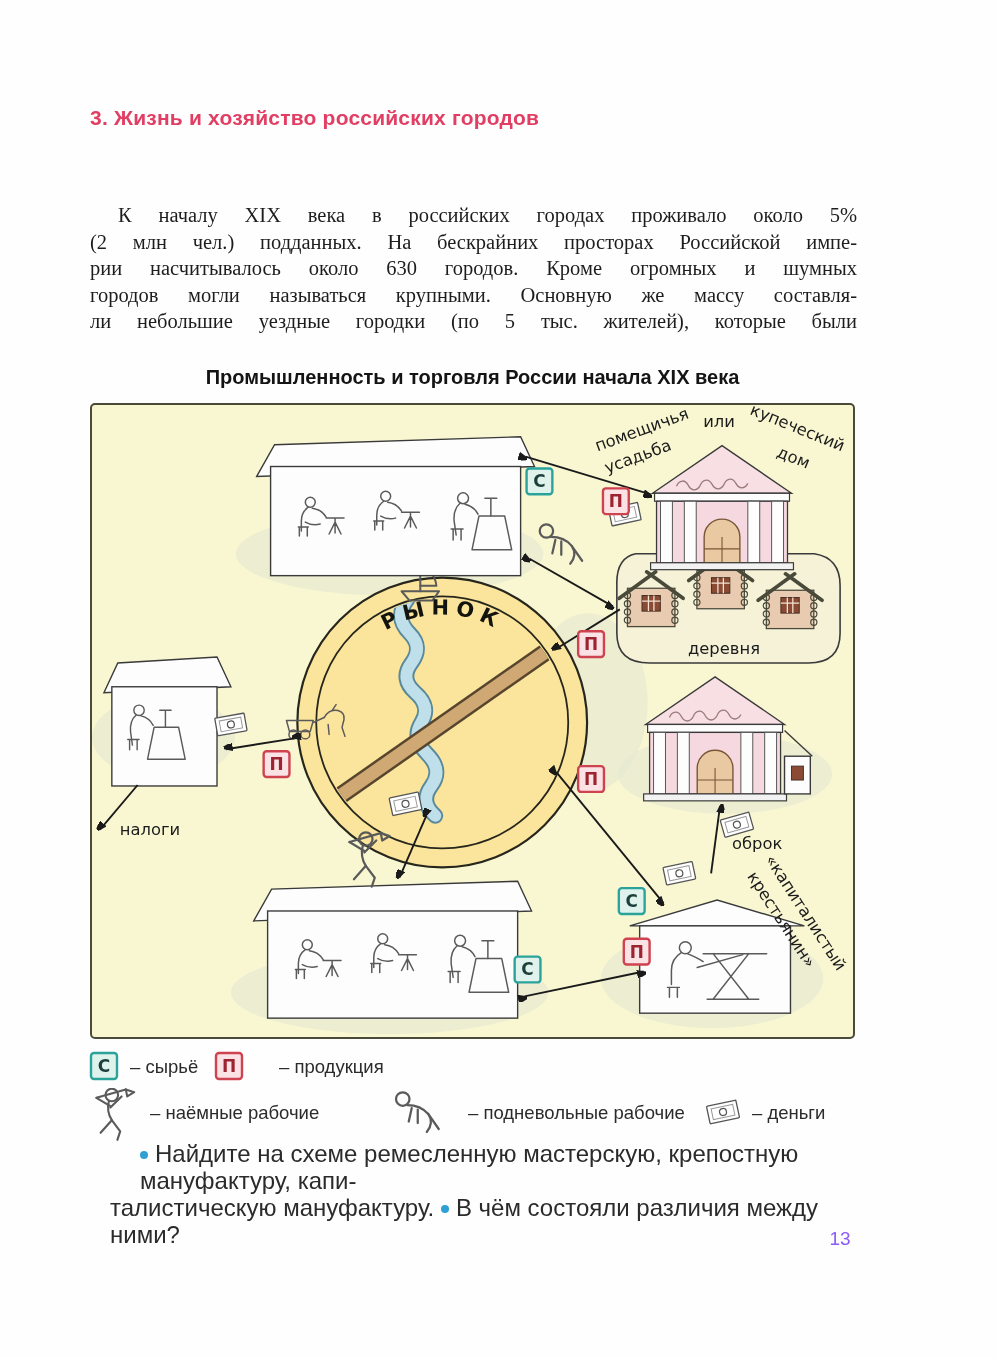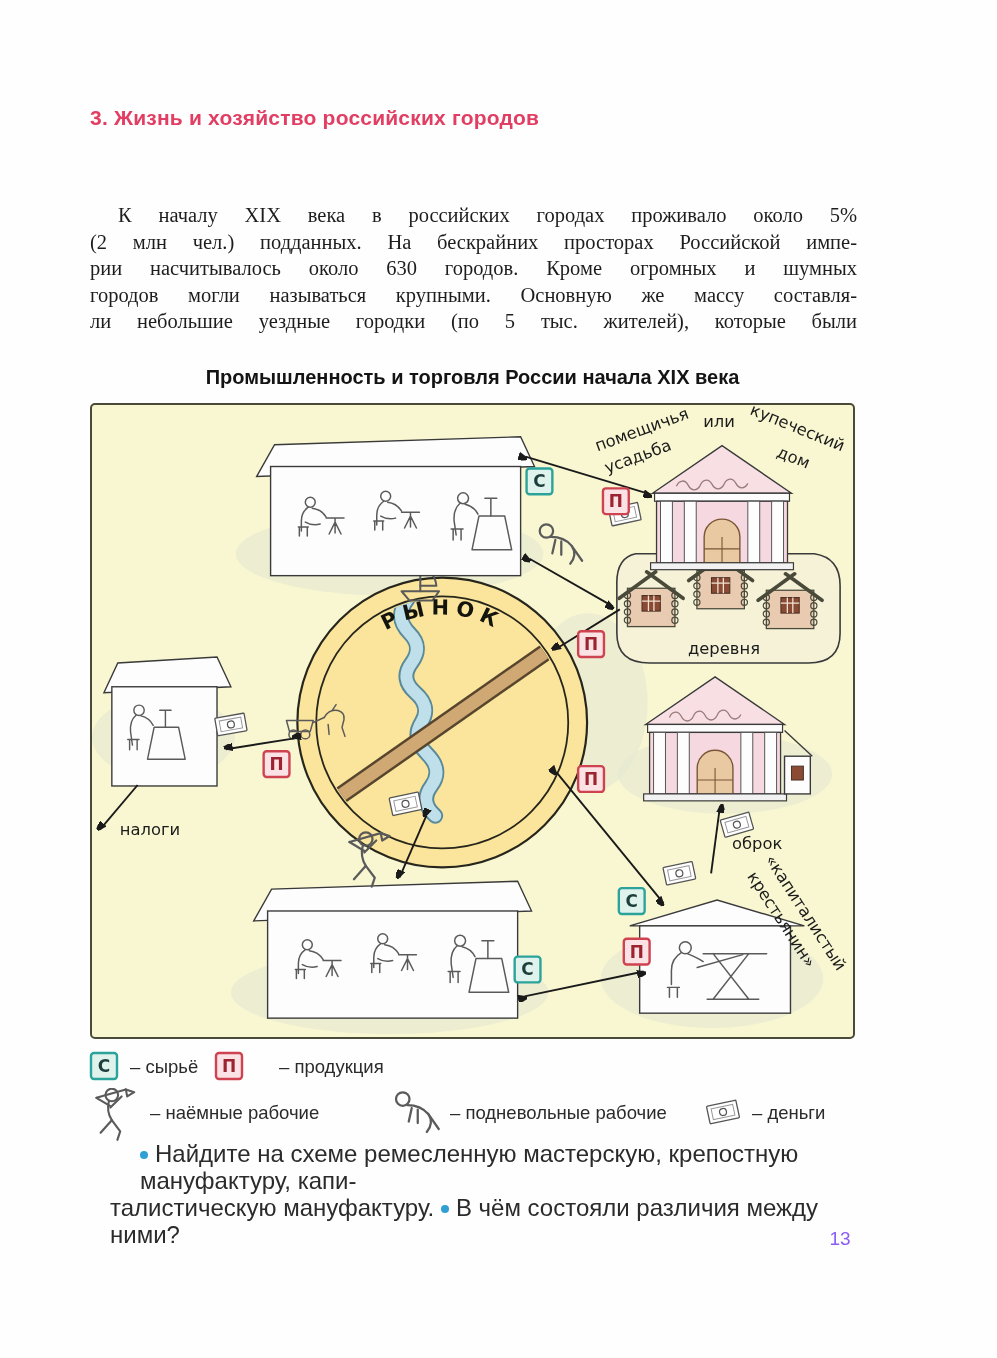--- a/index.html
+++ b/index.html
@@ -339,21 +339,21 @@
     <span class="leg-abs" style="left:255px; top:1056px;margin-left:24px;">– продукция</span>
 
     <svg class="leg-abs" style="left:88px; top:1088px;" width="56" height="56" viewBox="0 0 38 40">
       <use href="#runner"></use>
     </svg>
     <span class="leg-abs" style="left:150px; top:1102px;">– наёмные рабочие</span>
 
     <svg class="leg-abs" style="left:392px; top:1090px;" width="50" height="48" viewBox="-3 0 33 32">
       <use href="#crawler"></use>
     </svg>
-    <span class="leg-abs" style="left:450px; top:1102px;">– подневольные рабочие</span>
+    <span class="leg-abs" style="left:468px; top:1102px;">– подневольные рабочие</span>
 
     <svg class="leg-abs" style="left:700px; top:1096px;" width="46" height="32" viewBox="-23 -16 46 32">
       <use href="#money" transform="rotate(-12)"></use>
     </svg>
     <span class="leg-abs" style="left:752px; top:1102px;">– деньги</span>
   </div>
 
   <div id="footer-q">
     <div class="qline1"><span class="dot"></span><span>Найдите на схеме ремесленную мастерскую, крепостную мануфактуру, капи-</span></div>
     <div class="qline2"><span>талистическую мануфактуру.</span> <span class="dot"></span><span>В чём состояли различия между ними?</span></div>

